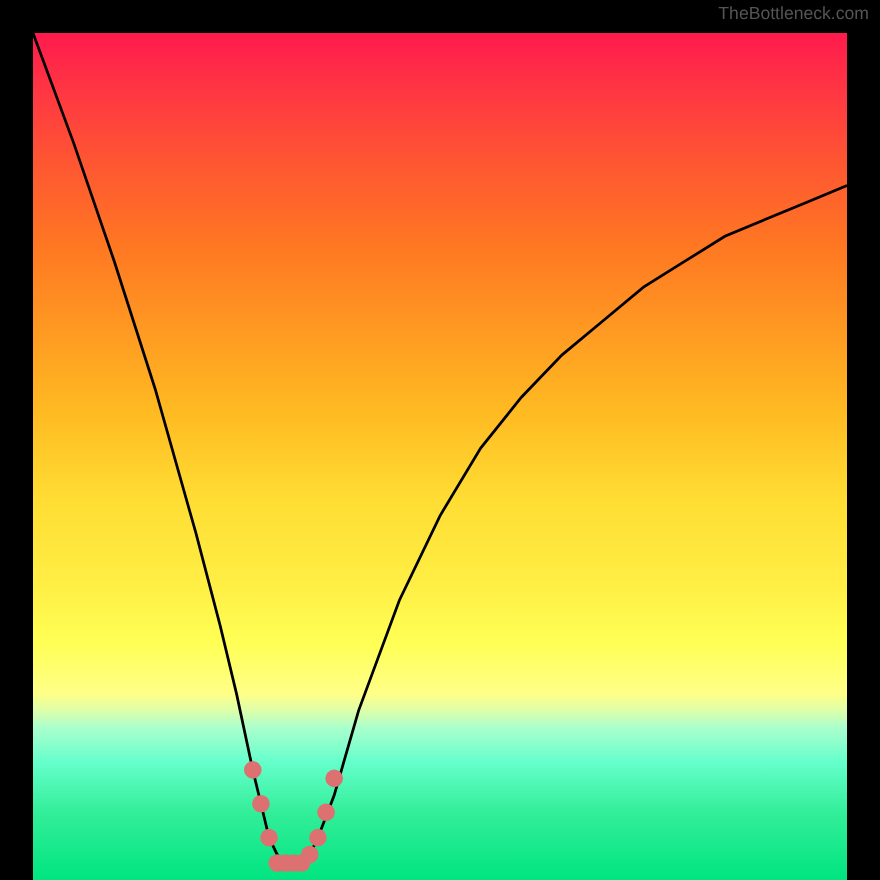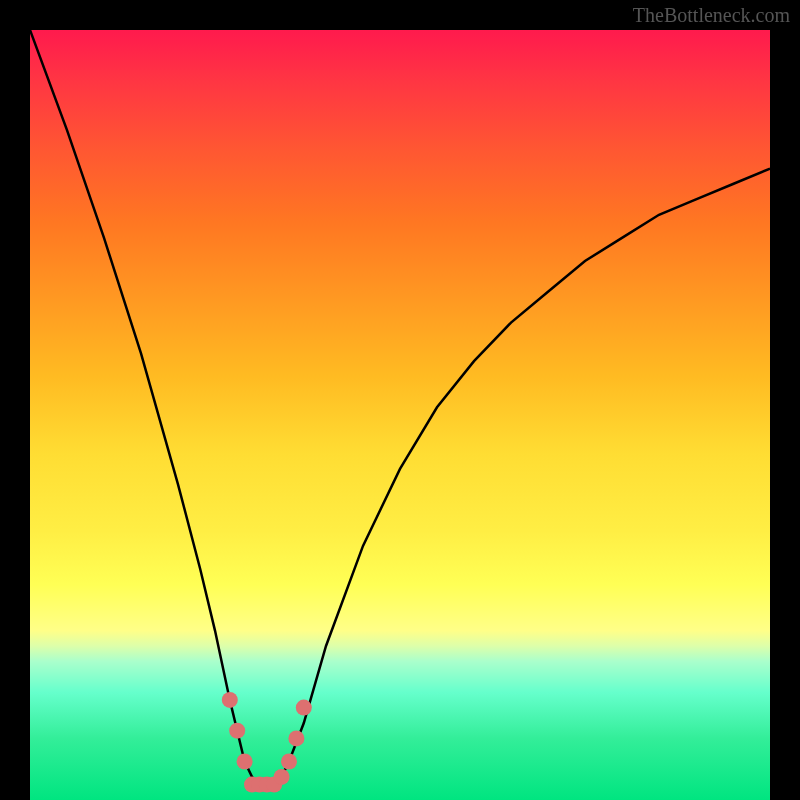--- a/index.html
+++ b/index.html
@@ -12,22 +12,22 @@
       height: 800px;
       background: #000;
       position: relative;
       overflow: hidden;
     }
     .watermark {
       position: absolute;
       top: 4px;
       right: 10px;
       z-index: 100;
-      font-family: Liberation Serif, serif;
-      font-size: 20px;
+      font-family: Liberation Sans, sans-serif;
+      font-size: 16px;
       color: #555;
       font-weight: normal;
     }
     .plot-area {
       position: absolute;
       top: 30px;
       left: 30px;
       width: 740px;
       height: 770px;
       background: linear-gradient(to bottom,

